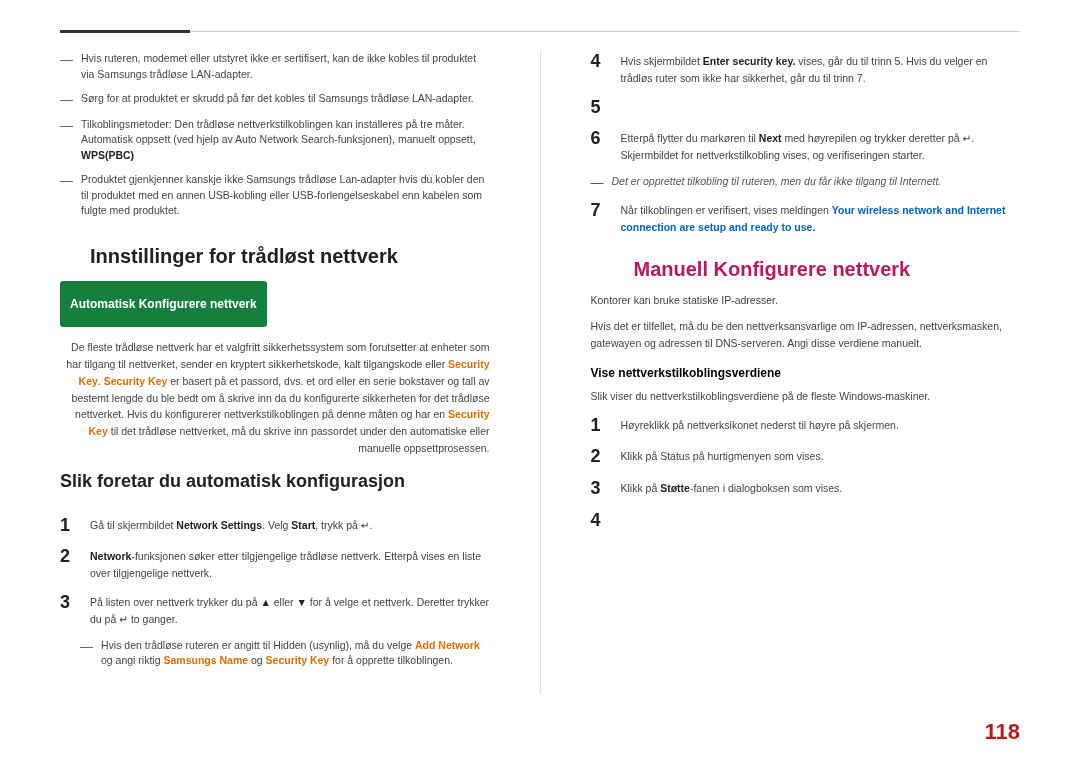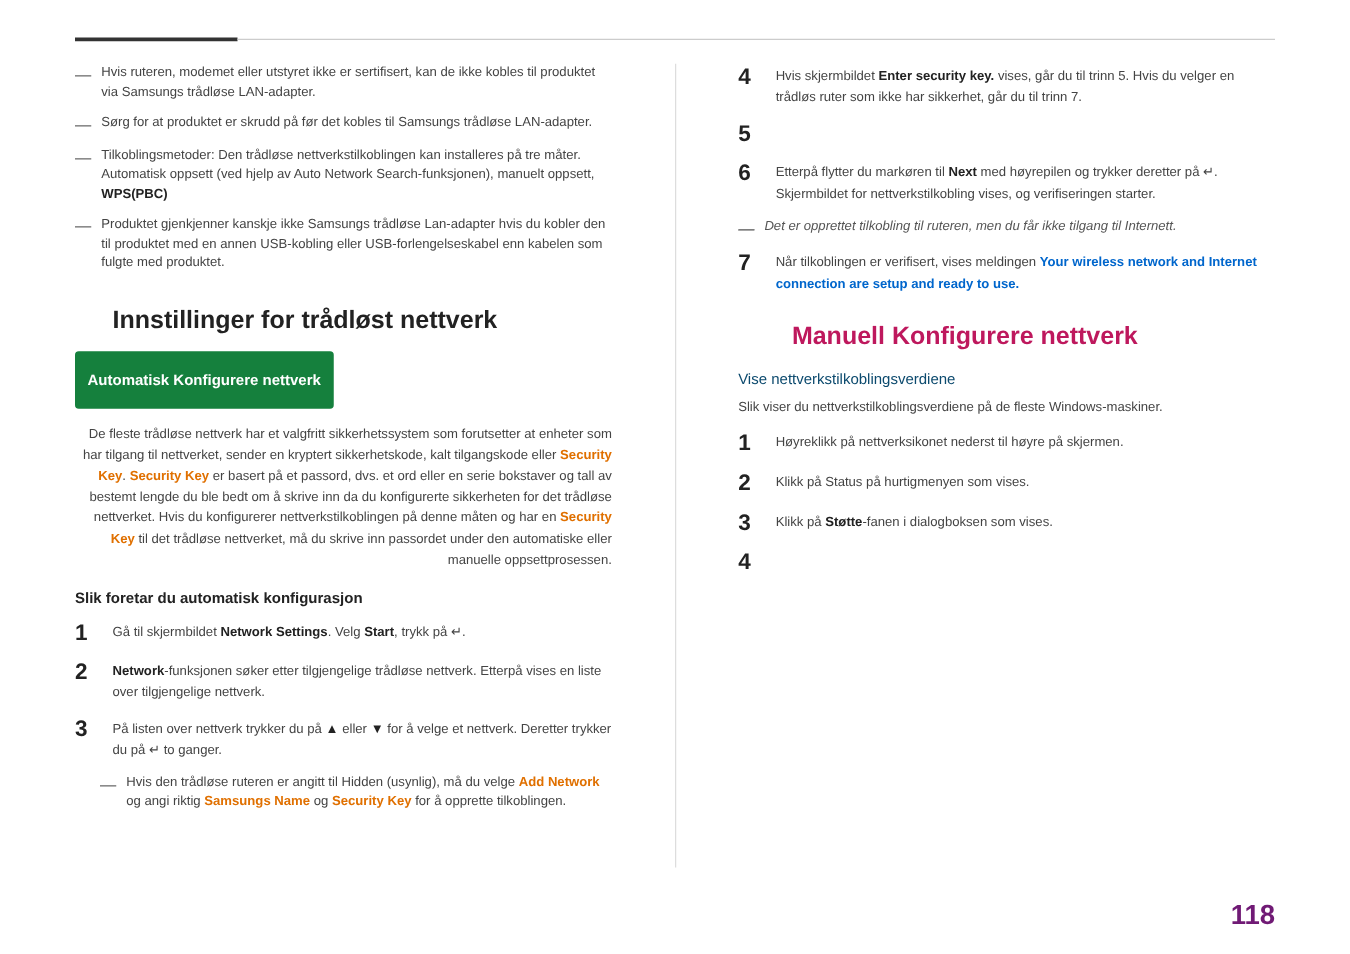--- a/index.html
+++ b/index.html
@@ -102,24 +102,24 @@
       font-weight: bold;
       color: #222;
       text-align: right;
     }
     .bold-orange {
       font-weight: bold;
       color: #e07000;
     }
     
     .subsection-heading {
-      font-size: 12px;
+      font-size: 18px;
       font-weight: bold;
       color: #222;
-      margin-bottom: 11px;
+      margin-bottom: 23px;
     }
     
     .step {
       display: flex;
       gap: 10px;
       margin-bottom: 10px;
       align-items: flex-start;
     }
     .step-number {
       font-size: 18px;
@@ -154,21 +154,21 @@
       font-weight: bold;
       color: #0066cc;
     }
     
     .page-number {
       position: absolute;
       bottom: 18px;
       right: 60px;
       font-size: 22px;
       font-weight: bold;
-      color: #701a75;
+      color: #b91c1c;
     }
     
     .col-divider {
       width: 1px;
       background: #ddd;
       flex-shrink: 0;
     }
     
     .right-section-title {
       font-size: 20px;
@@ -180,22 +180,22 @@
       margin-left: 43px;
     }
     .right-body-text {
       font-size: 10.5px;
       color: #444;
       line-height: 1.6;
       margin-bottom: 10px;
     }
     .right-subsection-heading {
       font-size: 12px;
-      font-weight: normal;
-      color: #0c4a6e;
+      font-weight: bold;
+      color: #000000;
       margin-bottom: 8px;
       margin-top: 14px;
     }
     .note-dash-right {
       display: flex;
       gap: 8px;
       margin: 8px 0;
       font-size: 10.5px;
       color: #555;
       font-style: italic;
@@ -295,20 +295,22 @@
         <span class="italic-note">Det er opprettet tilkobling til ruteren, men du får ikke tilgang til Internett.</span>
       </div>
 
       <div class="step">
         <span class="step-number">7</span>
         <span class="step-content">Når tilkoblingen er verifisert, vises meldingen <span class="bold-blue">Your wireless network and Internet connection are setup and ready to use.</span></span>
       </div>
 
       <div class="right-section-title">Manuell Konfigurere nettverk</div>
 
+      <p class="right-body-text">Kontorer kan bruke statiske IP-adresser.</p>
+      <p class="right-body-text">Hvis det er tilfellet, må du be den nettverksansvarlige om IP-adressen, nettverksmasken, gatewayen og adressen til DNS-serveren. Angi disse verdiene manuelt.</p>
 
       <div class="right-subsection-heading">Vise nettverkstilkoblingsverdiene</div>
 
       <p class="right-body-text">Slik viser du nettverkstilkoblingsverdiene på de fleste Windows-maskiner.</p>
 
       <div class="step">
         <span class="step-number">1</span>
         <span class="step-content">Høyreklikk på nettverksikonet nederst til høyre på skjermen.</span>
       </div>
 

